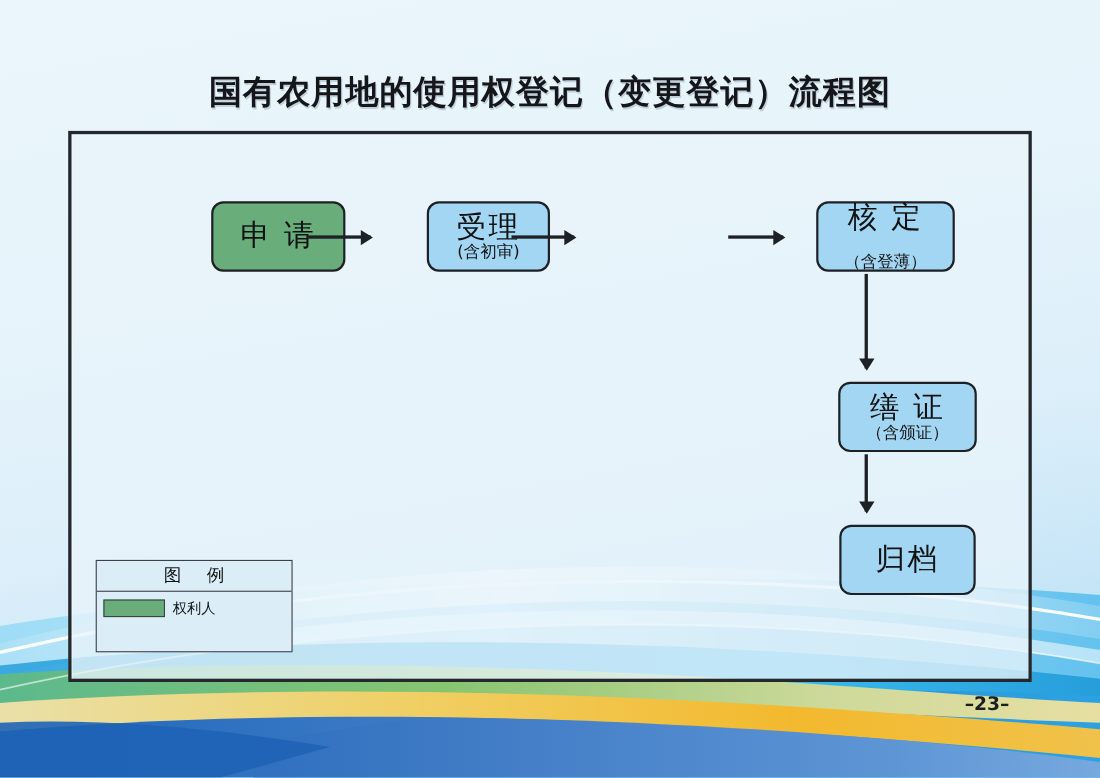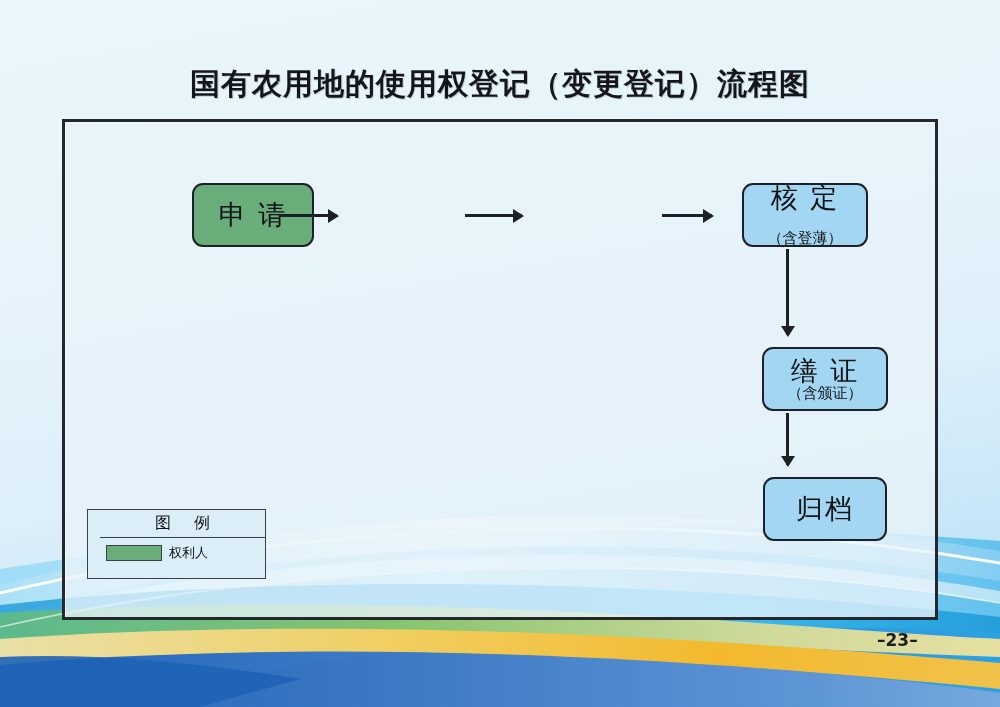--- a/index.html
+++ b/index.html
@@ -140,25 +140,24 @@
   #arrow-3 { left: 659px; top: 211px; width: 50px; }
   #arrow-4 { left: 783px; top: 246px; height: 86px; }
   #arrow-5 { left: 783px; top: 410px; height: 52px; }
 
   
   #legend {
     position: absolute;
     left: 84px;
     top: 506px;
     width: 179px;
-    height: 70px;
+    height: 84px;
     box-sizing: border-box;
     border: 1.5px solid #3b4045;
     background: #dbeef8;
-    padding-left: 12px;
   }
   #legend-title {
     height: 27px;
     border-bottom: 1.5px solid #3b4045;
     display: flex;
     align-items: center;
     justify-content: center;
     font-family: "DejaVu Sans", "Liberation Sans", sans-serif;
     font-size: 16px;
     letter-spacing: 9px;
@@ -277,20 +276,24 @@
   <div id="page-title">国有农用地的使用权登记（变更登记）流程图</div>
 
   <div id="frame">
 
     <div class="node green solo" id="node-apply" style="left:90px; top:61px;">
       <div class="main">申 请</div>
     </div>
 
     <div class="arrow-h" id="arrow-1" style="left:214px; top:92px;"></div>
 
+    <div class="node blue" id="node-accept" style="left:286px; top:61px;">
+      <div class="main">受理</div>
+      <div class="sub">(含初审)</div>
+    </div>
 
     <div class="arrow-h" id="arrow-2" style="left:400px; top:92px;"></div>
 
 
     <div class="arrow-h" id="arrow-3" style="left:597px; top:92px;"></div>
 
     <div class="node blue" id="node-approve" style="left:640px; top:61px;gap:19px;">
       <div class="main">核 定</div>
       <div class="sub">（含登薄）</div>
     </div>

